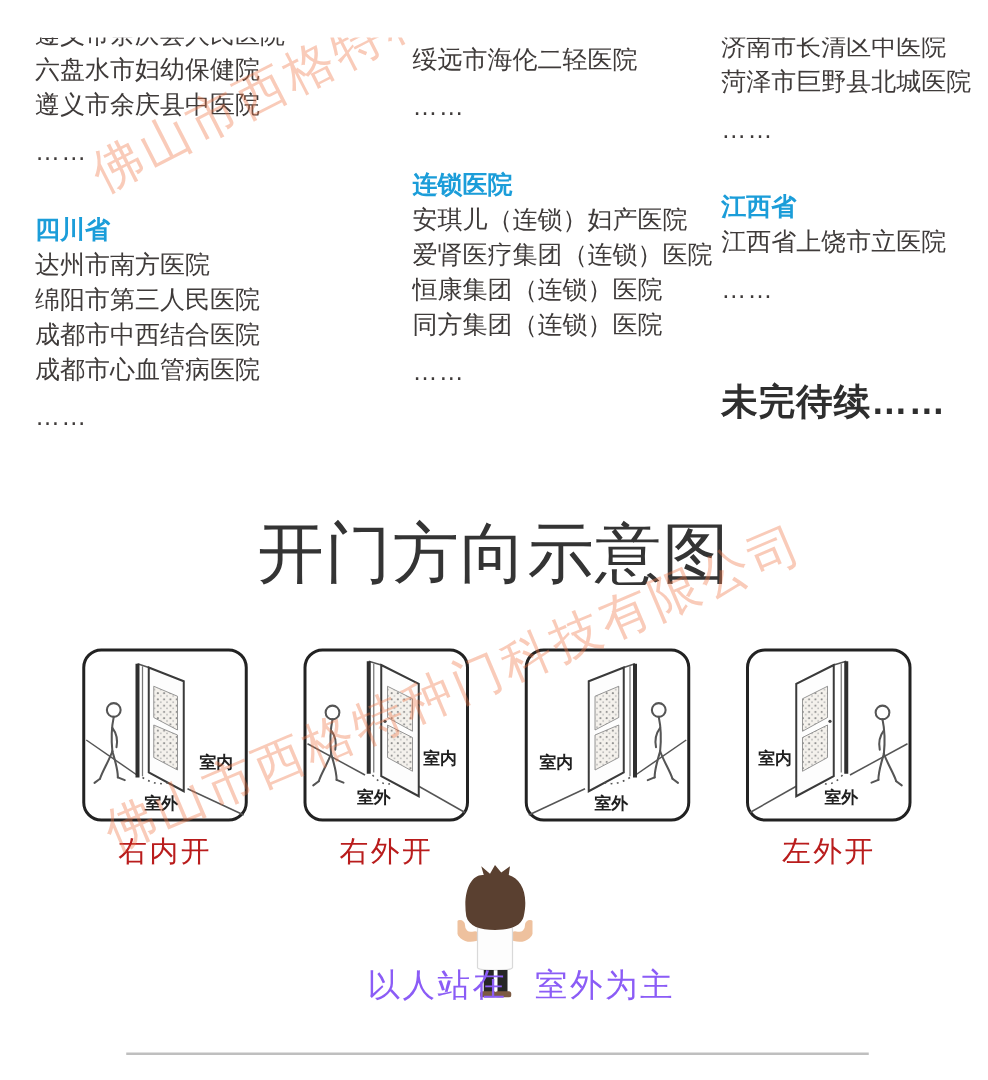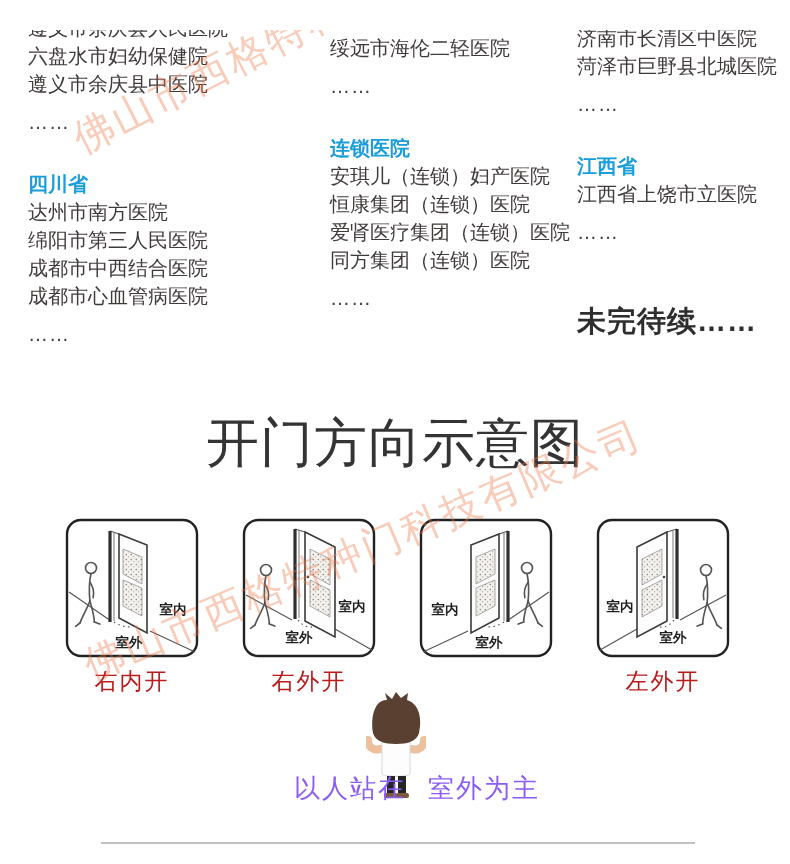--- a/index.html
+++ b/index.html
@@ -56,22 +56,22 @@
     <div class="line">成都市中西结合医院</div>
     <div class="line">成都市心血管病医院</div>
     <div class="line dots">……</div>
   </div>
 
   <div class="col col2">
     <div class="line">绥远市海伦二轻医院</div>
     <div class="line dots">……</div>
     <div class="line hdr">连锁医院</div>
     <div class="line">安琪儿（连锁）妇产医院</div>
+    <div class="line">爱肾医疗集团（连锁）医院</div>
     <div class="line">恒康集团（连锁）医院</div>
-    <div class="line">爱肾医疗集团（连锁）医院</div>
     <div class="line">同方集团（连锁）医院</div>
     <div class="line dots">……</div>
   </div>
 
   <div class="col col3">
     <div class="line">济南市长清区中医院</div>
     <div class="line">菏泽市巨野县北城医院</div>
     <div class="line dots">……</div>
     <div class="line hdr">江西省</div>
     <div class="line">江西省上饶市立医院</div>

